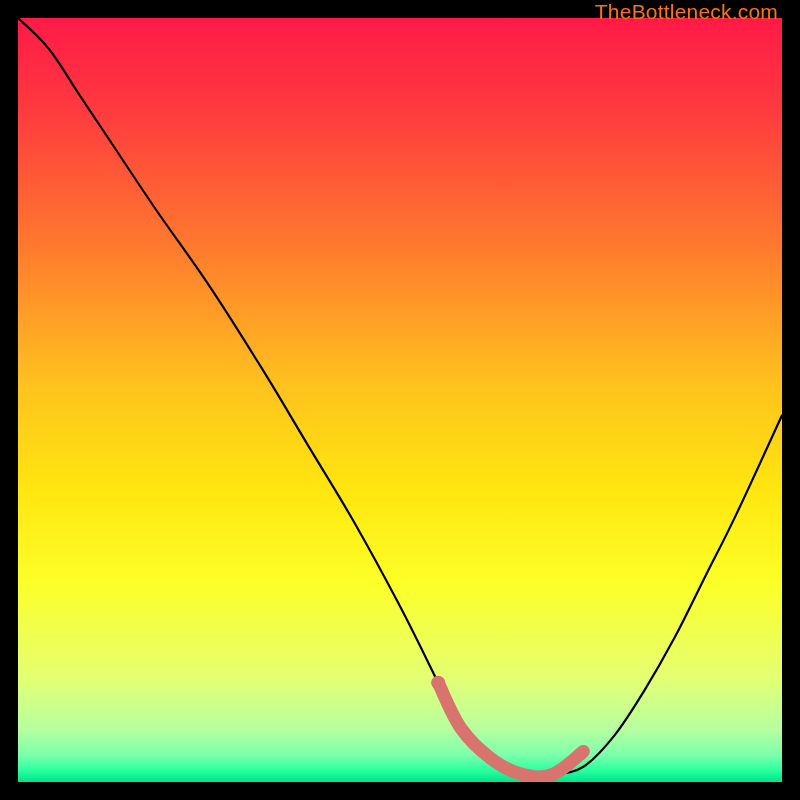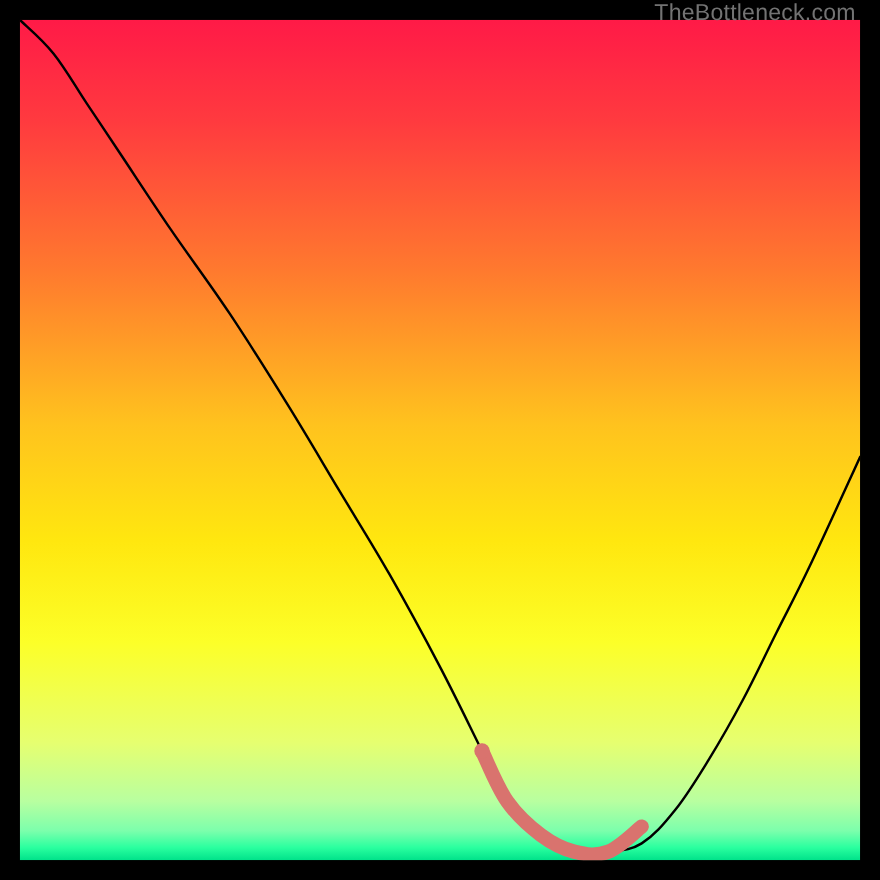--- a/index.html
+++ b/index.html
@@ -16,21 +16,21 @@
     left: 18px;
     top: 18px;
     width: 764px;
     height: 764px;
     background: #000;
   }
   .watermark {
     position: absolute;
     top: 0px;
     right: 22px;
-    color: #737373;
+    color: #f97316;
     font-size: 21px;
     font-weight: 500;
     letter-spacing: 0.2px;
     z-index: 10;
     margin-left: 16px;
   }
   svg {
     display: block;
   }
 </style>

